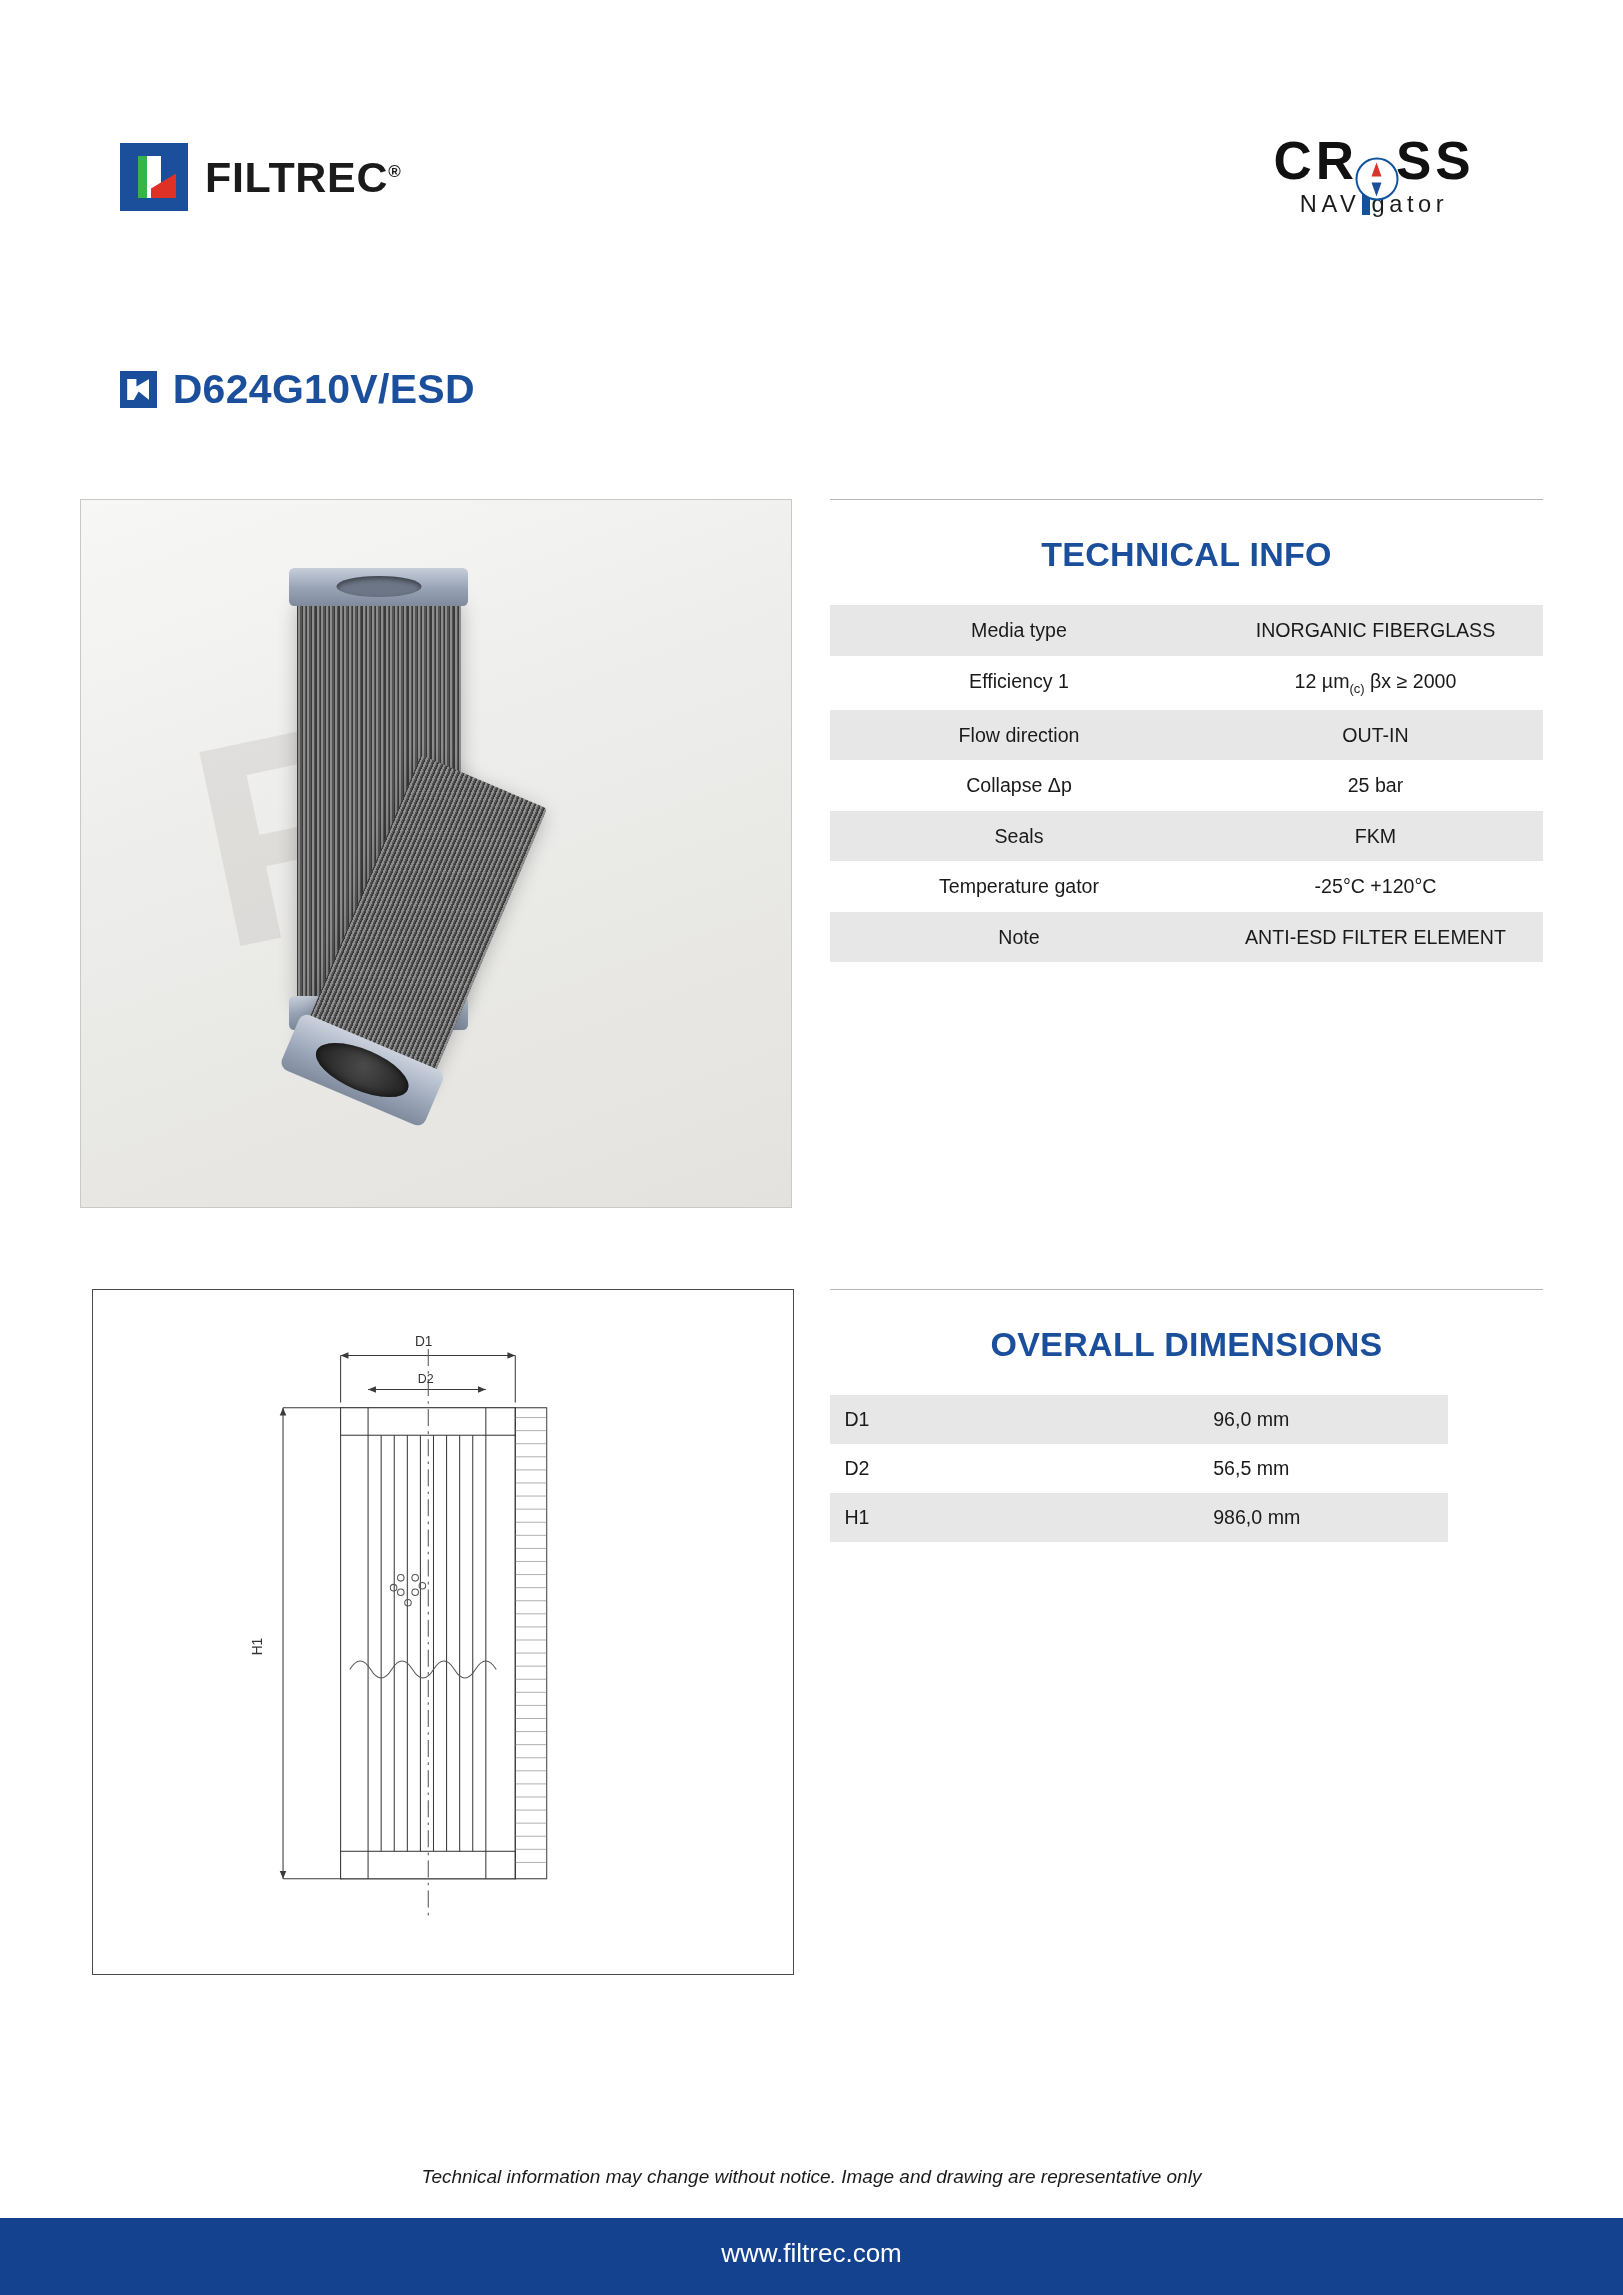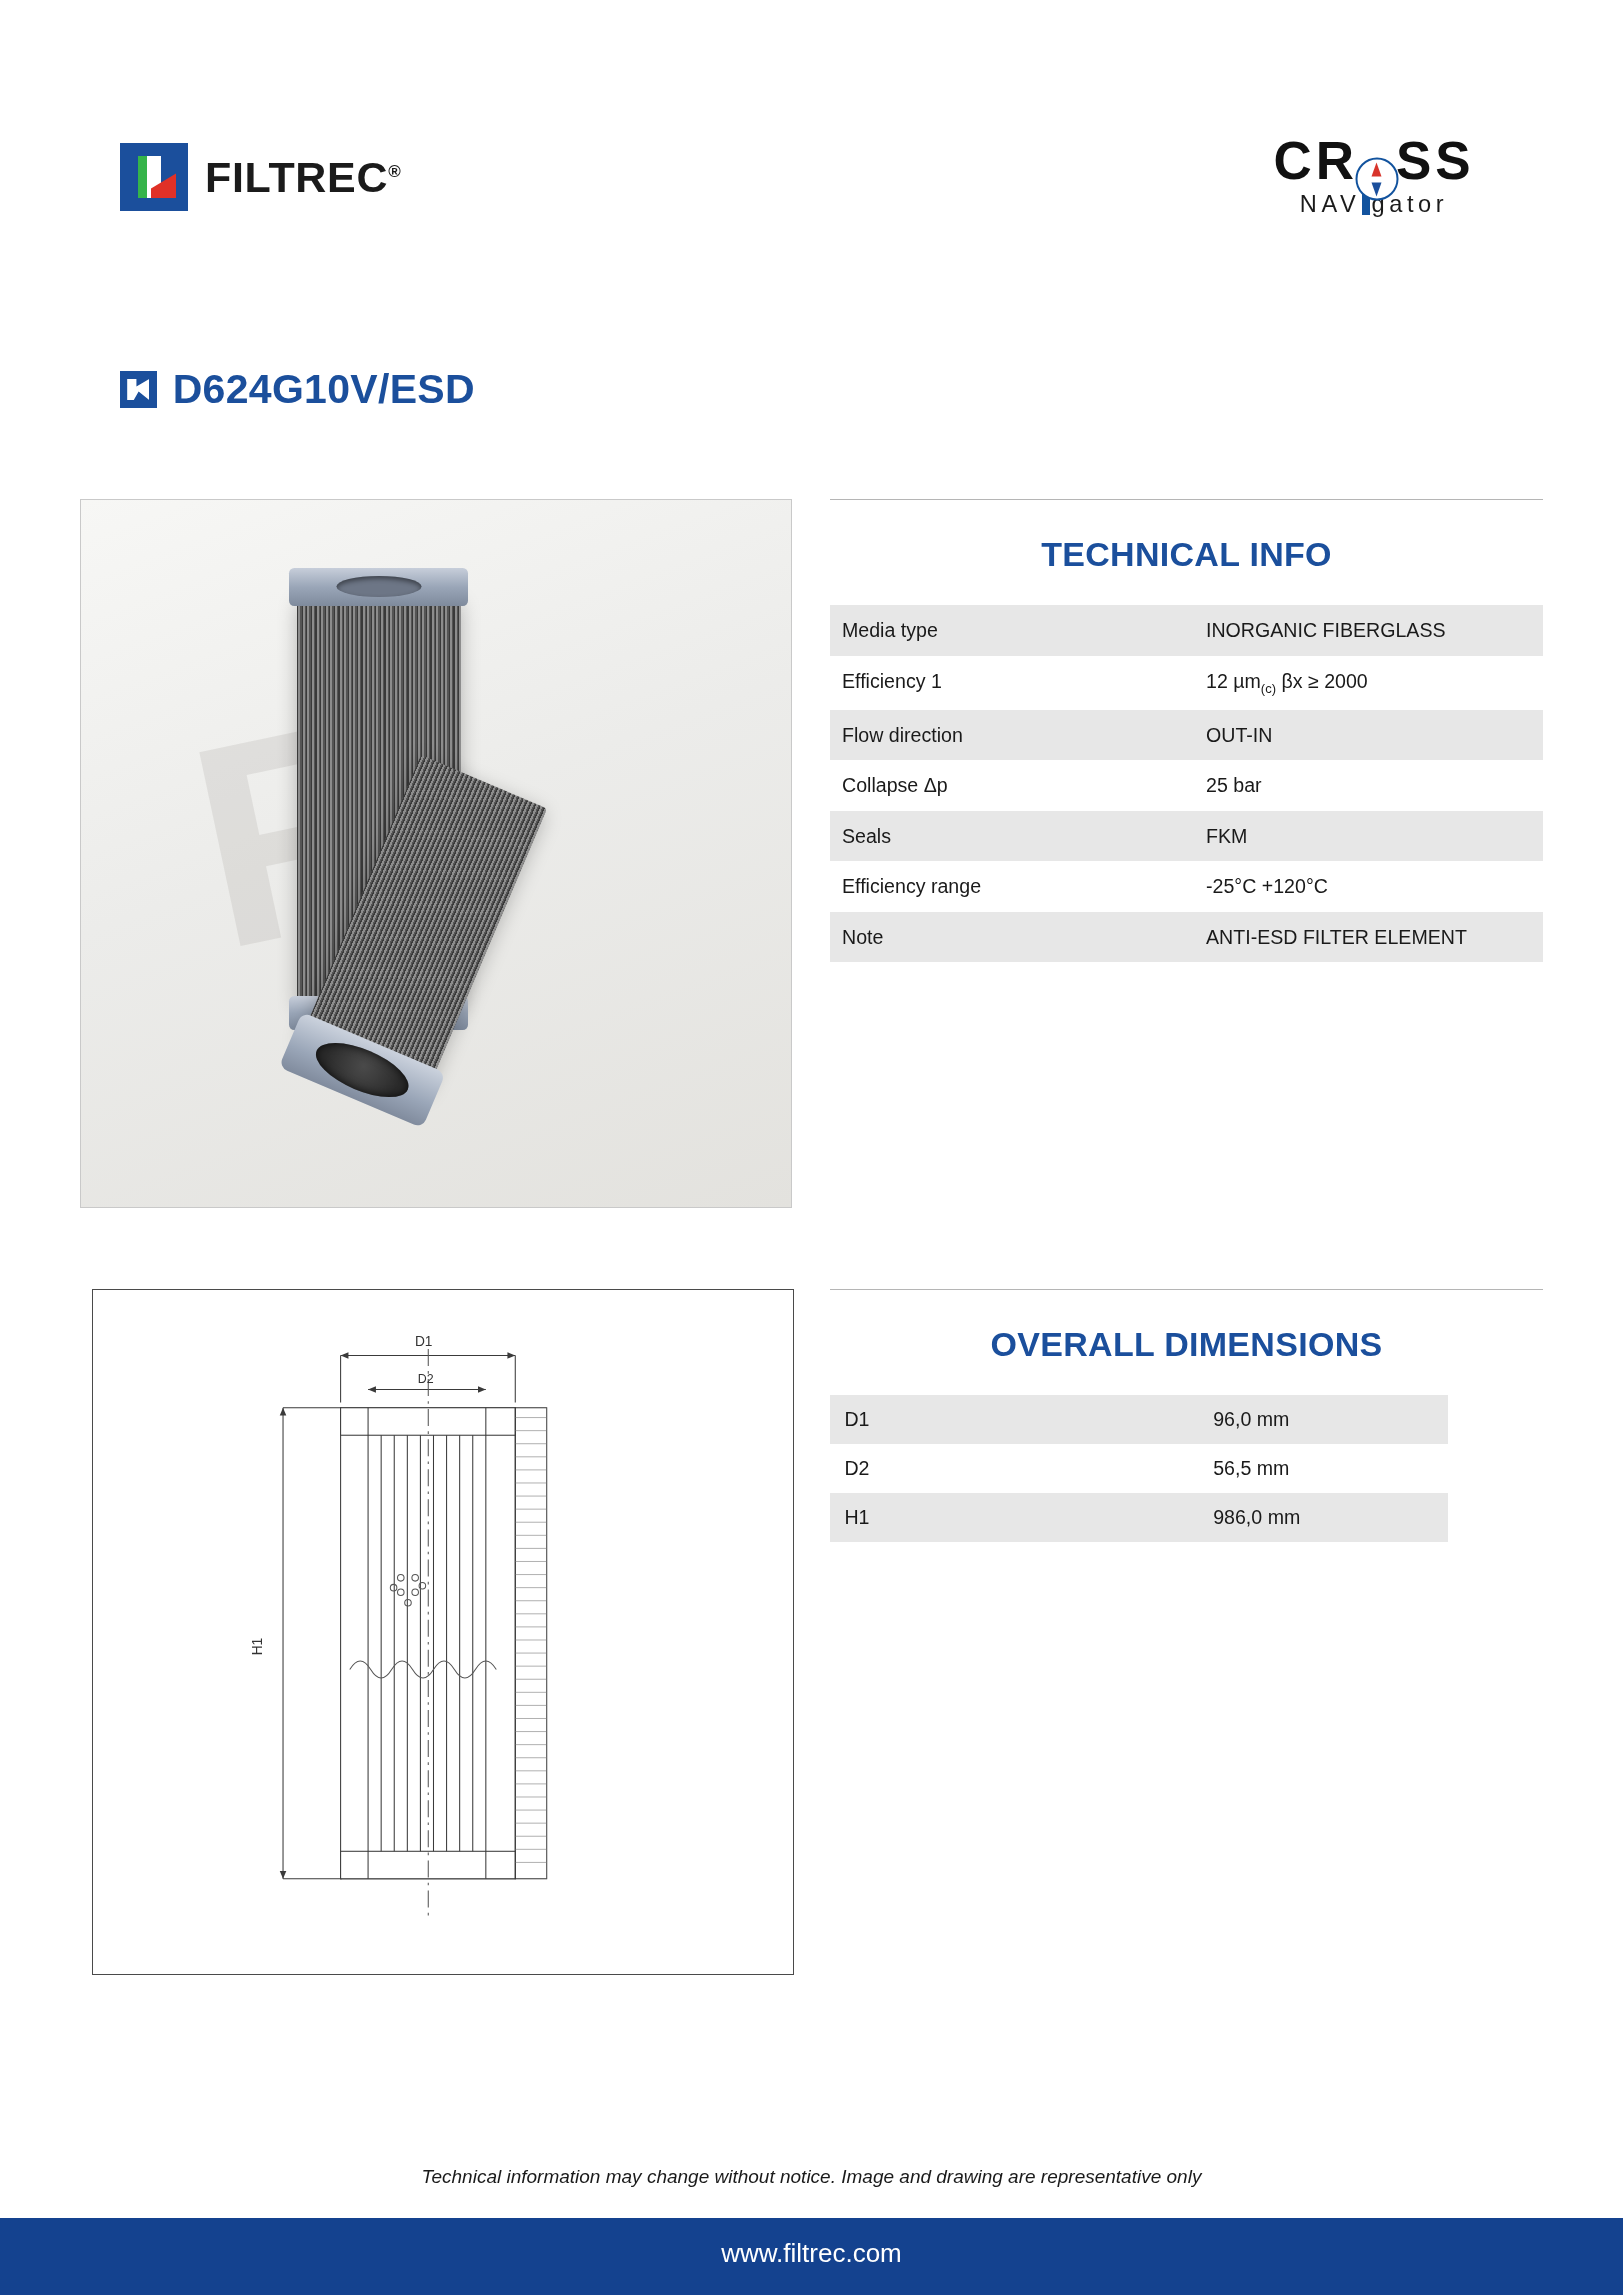--- a/index.html
+++ b/index.html
@@ -319,23 +319,24 @@
     font-weight: bold;
     letter-spacing: 0.3px;
     margin: 35px 0 31px 0;
   }
   table.spec {
     border-collapse: collapse;
     width: 100%;
     font-size: 19.6px;
   }
   table.spec td {
-    padding: 13px 12px;
+    padding: 13px 19px;
     vertical-align: top;
     line-height: 1.25;
+    text-align: center;
   }
   table.spec tr.shade td { background: #e7e7e7; }
   table.spec tr.plain td { background: #ffffff; }
   table.spec td.k { width: 340px; }
   table.dims {
     border-collapse: collapse;
     width: 618px;
     font-size: 19.6px;
   }
   table.dims td {
@@ -548,21 +549,21 @@
         </tr>
         <tr class="plain">
           <td class="k">Collapse Δp</td>
           <td>25 bar</td>
         </tr>
         <tr class="shade">
           <td class="k">Seals</td>
           <td>FKM</td>
         </tr>
         <tr class="plain">
-          <td class="k">Efficiency range</td>
+          <td class="k">Temperature gator</td>
           <td>-25°C +120°C</td>
         </tr>
         <tr class="shade">
           <td class="k">Note</td>
           <td>ANTI-ESD FILTER ELEMENT</td>
         </tr>
       </tbody>
         </table>
     </div>
 

